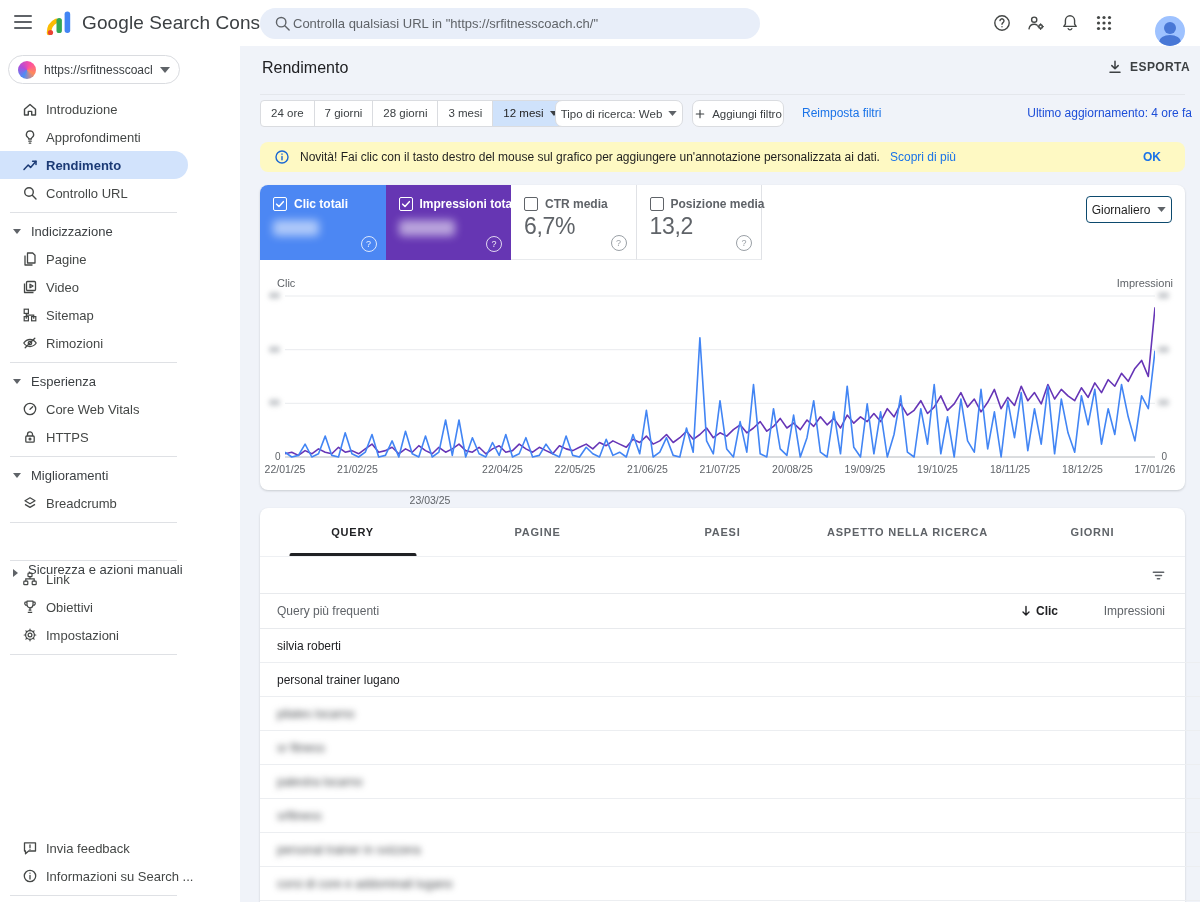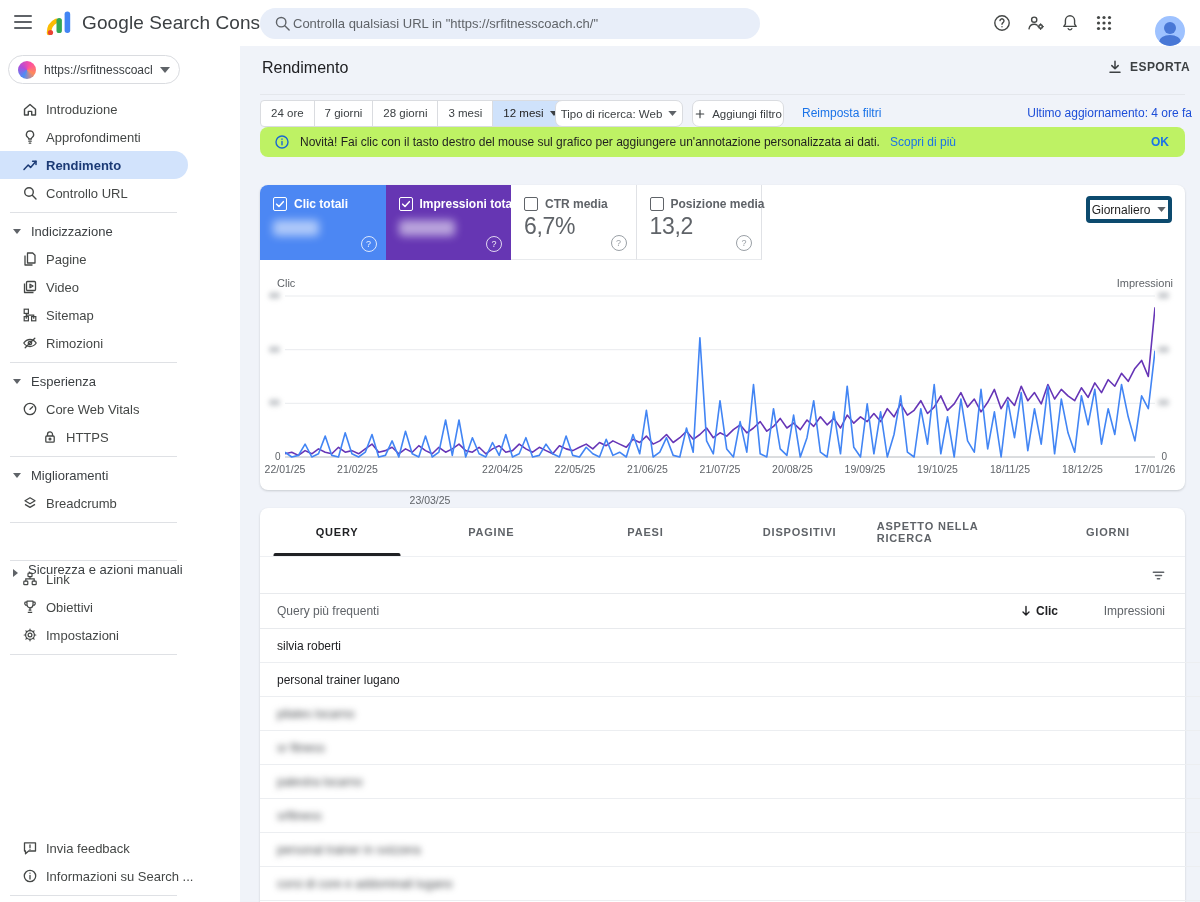--- a/index.html
+++ b/index.html
@@ -44,41 +44,41 @@
   
   .seg{position:absolute;left:20px;top:54px;display:flex}
   .seg .sbtn{height:27px;line-height:25px;padding:0 10px;border:1px solid #dadce0;margin-left:-1px;font-size:11.5px;color:#3c4043;background:#fff;box-sizing:border-box;cursor:pointer;display:flex;align-items:center;gap:6px}
   .seg .sbtn:first-child{border-radius:4px 0 0 4px;margin-left:0}
   .seg .sbtn:last-child{border-radius:0 4px 4px 0}
   .seg .sbtn.sel{background:#cfe2fb;color:#1f1f1f}
   .pillbtn{position:absolute;top:54px;height:27px;border:1px solid #dadce0;border-radius:7px;background:#fff;display:flex;align-items:center;justify-content:center;gap:6px;font-size:11.5px;color:#3c4043;box-sizing:border-box;cursor:pointer}
   .reset{position:absolute;left:562px;top:54px;line-height:27px;font-size:12px;color:#1a73e8;cursor:pointer}
   .updated{position:absolute;right:8px;top:54px;line-height:27px;font-size:12px;color:#1d4ed8}
   
-  .banner{position:absolute;left:20px;top:81px;width:925px;height:30px;background:#bef264;border-radius:8px;display:flex;align-items:center;box-sizing:border-box;padding:0 16px 0 14px;gap:10px}
+  .banner{position:absolute;left:20px;top:96px;width:925px;height:30px;background:#fef9c3;border-radius:8px;display:flex;align-items:center;box-sizing:border-box;padding:0 24px 0 14px;gap:10px}
   .banner .btxt{font-size:12px;color:#1f1f1f;white-space:nowrap}
   .banner .blink{font-size:12px;color:#1a73e8;cursor:pointer;white-space:nowrap}
   .banner .bok{margin-left:auto;font-size:12px;font-weight:700;color:#1a73e8;cursor:pointer}
   
   .panel{position:absolute;background:#fff;border-radius:8px;box-shadow:0 1px 2px rgba(60,64,67,.14),0 1px 3px rgba(60,64,67,.08)}
   #p-metrics{left:20px;top:139px;width:925px;height:305px}
   .mcards{position:absolute;left:0;top:0;height:75px;display:flex}
   .mcard{width:125.5px;height:75px;position:relative;box-sizing:border-box;cursor:pointer}
   .mcard .cklbl{position:absolute;left:13px;top:12px;display:flex;align-items:center;gap:7px;font-size:12px;font-weight:700;white-space:nowrap}
   .cbx{width:12px;height:12px;border:1.5px solid #fff;border-radius:2px;display:flex;align-items:center;justify-content:center}
   .cbx.un{border-color:#5f6368}
   .mcard.c-blue{background:#4c87f3;border-radius:8px 0 0 0;color:#fff}
   .mcard.c-purple{background:#6636b3;color:#fff}
   .mcard.c-white{background:#fff;border-right:1px solid #e0e2e6;color:#5f6368;border-bottom:1px solid #e8eaed}
   .mval{position:absolute;left:13px;top:28px;font-size:23px;color:#5f6368;letter-spacing:-.3px}
   .mblob{position:absolute;left:13px;top:35px;height:16px;border-radius:4px;background:rgba(255,255,255,.55);filter:blur(4px)}
   .qmark{position:absolute;right:9px;bottom:8px;width:14px;height:14px;border-radius:50%;font-size:9px;display:flex;align-items:center;justify-content:center}
   .qmark.w{border:1.2px solid rgba(255,255,255,.8);color:rgba(255,255,255,.9)}
   .qmark.g{border:1.2px solid #9aa0a6;color:#9aa0a6}
-  .gran{position:absolute;left:826px;top:11px;width:86px;height:27px;border:4px solid #0c4a6e;border-radius:4px;display:flex;align-items:center;justify-content:center;gap:7px;font-size:12px;color:#1f1f1f;box-sizing:border-box;cursor:pointer;background:#fff}
+  .gran{position:absolute;left:826px;top:11px;width:86px;height:27px;border:1px solid #0c4a6e;border-radius:4px;display:flex;align-items:center;justify-content:center;gap:7px;font-size:12px;color:#1f1f1f;box-sizing:border-box;cursor:pointer;background:#fff}
   .axlab{position:absolute;font-size:11px;color:#5f6368}
   .tick0{position:absolute;font-size:10px;color:#5f6368}
   .tickblob{position:absolute;width:11px;height:7px;background:#9aa0a6;opacity:.5;filter:blur(2.5px);border-radius:2px}
   #chart{position:absolute;left:25px;top:106px}
   .dates{position:absolute;left:0;top:278px;width:925px;height:14px}
   .dates span{position:absolute;width:72px;text-align:center;font-size:10.5px;color:#5f6368;white-space:nowrap}
   
   #p-table{left:20px;top:462px;width:925px;height:394px;border-radius:8px 8px 0 0}
   .tabs{position:absolute;left:0;top:0;width:925px;height:48px;display:flex;border-bottom:1px solid #eef0f3}
   .tab{flex:1;display:flex;align-items:center;justify-content:center;font-size:11px;letter-spacing:.8px;color:#5f6368;font-weight:700;position:relative;cursor:pointer}
@@ -388,21 +388,21 @@
       <div class="sb-sec" style="top: 321px;">
         <span class="car car-d"></span>
         <span>Esperienza</span>
       </div>
       <div class="sb-item" style="top: 349px;">
         <svg class="ic">
           <use href="#core-web-vitals-icon"></use>
         </svg>
         <span class="lb">Core Web Vitals</span>
       </div>
-      <div class="sb-item" style="top: 377px; padding-left: 20px;">
+      <div class="sb-item" style="top: 377px;">
         <svg class="ic">
           <use href="#https-icon"></use>
         </svg>
         <span class="lb">HTTPS</span>
       </div>
       <div class="sb-div" style="top: 410px;"></div>
       <div class="sb-sec" style="top: 415px;">
         <span class="car car-d"></span>
         <span>Miglioramenti</span>
       </div>
@@ -600,23 +600,20 @@
           <span>QUERY</span>
           <div class="tab-ul"></div>
         </div>
         <div class="tab">
           <span>PAGINE</span>
         </div>
         <div class="tab">
           <span>PAESI</span>
         </div>
         <div class="tab">
-          <span>DISPOSITIVI</span>
-        </div>
-        <div class="tab">
           <span>ASPETTO NELLA RICERCA</span>
         </div>
         <div class="tab">
           <span>GIORNI</span>
         </div>
       </div>
     <div class="trow-filter">
       <svg class="flt" style="width:15px;height:15px">
           <use href="#filter-icon"></use>
         </svg>

